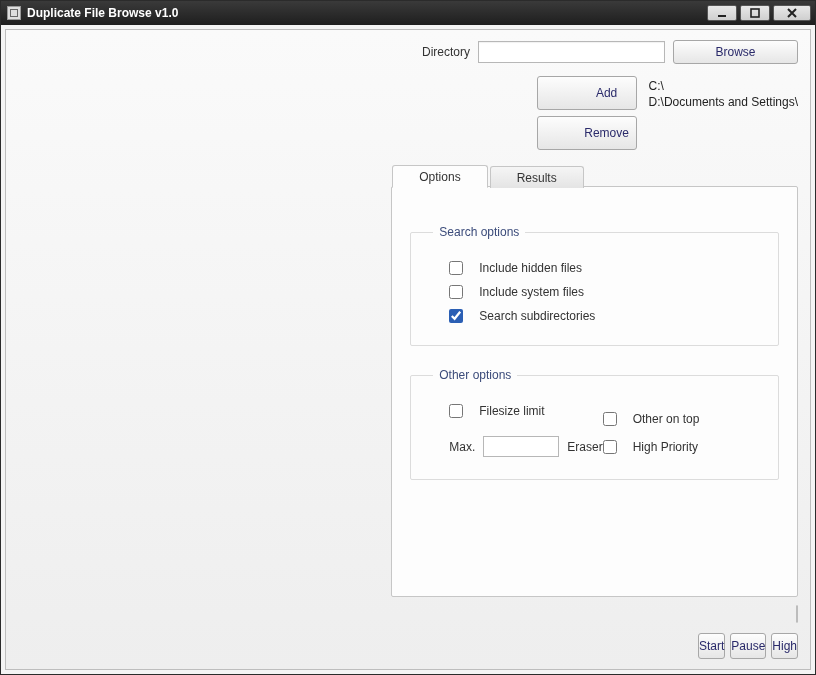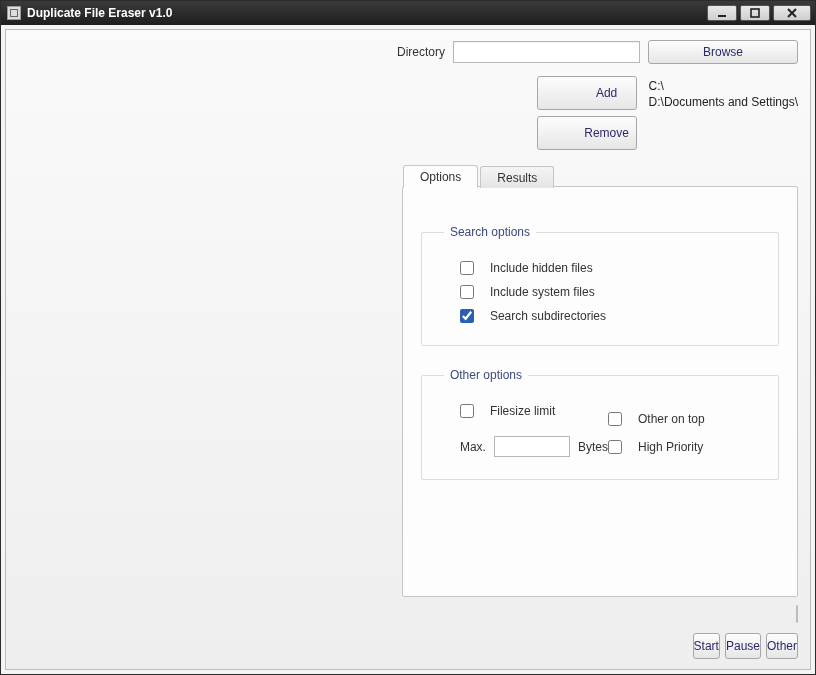--- a/index.html
+++ b/index.html
@@ -74,21 +74,21 @@
   .btn {
     height: 24px;
     background: linear-gradient(#fdfdfd,#e6e6e6);
     border: 1px solid #a7a7a7;
     border-radius: 3px;
     color: #2a2a6a;
     display: flex; align-items: center; justify-content: center;
     cursor: pointer;
     font-size: 12px;
   }
-  .btn.browse { width: 150px; }
+  .btn.browse { width: 125px; }
   .row-addrem {
     display: flex; gap: 12px; margin-bottom: 10px;
   }
   .col-btns { display: flex; flex-direction: column; gap: 6px; }
   .btn.square { width: 100px; height: 34px; padding-left: 40px; }
   .dir-list {
     color: #222; line-height: 1.35;
     padding-top: 2px;
   }
   .tabs-wrap {
@@ -101,21 +101,21 @@
     display: flex; flex-direction: column;
     padding-top: 0;
   }
   .tabbar {
     position: absolute;
     top: -21px; left: 0px;
     display: flex;
   }
   .tab {
     height: 22px;
-    padding: 0 16px;
+    padding: 0 26px;
     border: 1px solid #c6c6c6;
     border-bottom: none;
     border-top-left-radius: 3px;
     border-top-right-radius: 3px;
     background: linear-gradient(#f5f5f5,#e4e4e4);
     display: flex; align-items: center;
     color: #333;
     cursor: pointer;
     margin-right: 2px;
   }
@@ -189,21 +189,21 @@
   .btn.big {
     flex: 1; height: 26px;
   }
 </style>
 </head>
 <body>
 
 <div class="window">
   <div class="titlebar">
     <div class="title-icon"></div>
-    <div class="title-text">Duplicate File Eraser v1.0</div>
+    <div class="title-text">Duplicate File Browse v1.0</div>
     <div class="title-spacer"></div>
     <div class="title-btn">
       <svg viewBox="0 0 12 12">
           <rect x="2" y="8" width="8" height="2" fill="#222"></rect>
         </svg>
     </div>
     <div class="title-btn">
       <svg viewBox="0 0 12 12">
           <rect x="2" y="2" width="8" height="8" fill="none" stroke="#222" stroke-width="1.6"></rect>
         </svg>
@@ -260,21 +260,21 @@
           <legend>Other options</legend>
           <div class="other-grid">
             <div>
               <div class="check-row" style="margin-left:0;">
                 <input type="checkbox" style="">
                 <span>Filesize limit</span>
               </div>
               <div class="size-row" style="margin-top:18px;">
                 <span>Max.</span>
                 <input class="size-input" type="text" value="" style="">
-                <span>Bytes</span>
+                <span>Eraser</span>
               </div>
             </div>
             <div>
               <div class="check-row" style="margin-left:0; margin-top:12px;">
                 <input type="checkbox" style="">
                 <span>Other on top</span>
               </div>
               <div class="check-row" style="margin-left:0; margin-top:14px;">
                 <input type="checkbox" style="">
                 <span>High Priority</span>
@@ -285,16 +285,16 @@
       </div>
     </div>
 
     <div class="progress">
       <div class="bar"></div>
     </div>
 
     <div class="bottom-btns">
       <div class="btn big">Start</div>
       <div class="btn big">Pause</div>
-      <div class="btn big">Other</div>
+      <div class="btn big">High</div>
     </div>
   </div>
 </div>
 
 </body></html>

